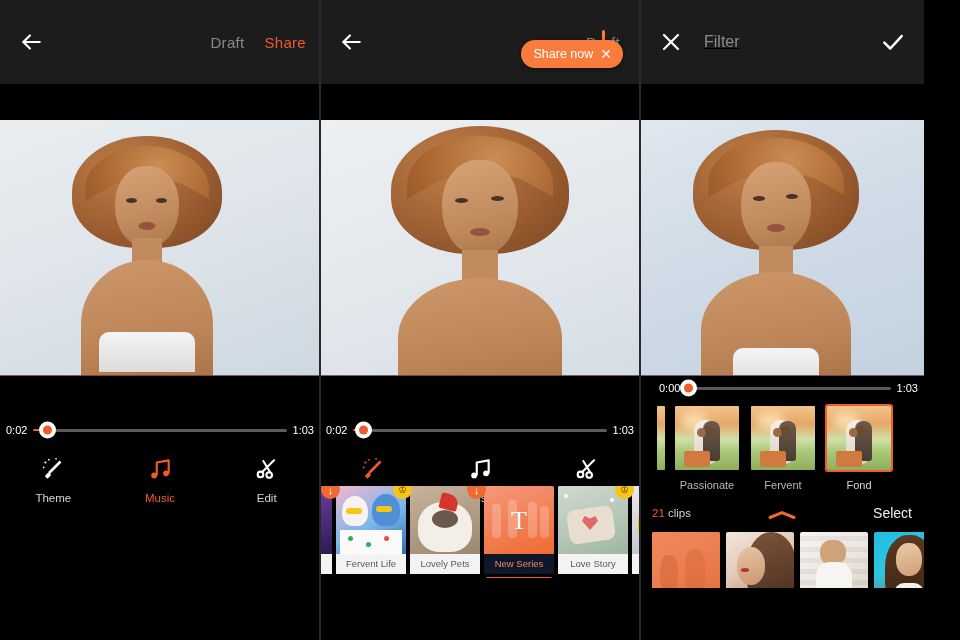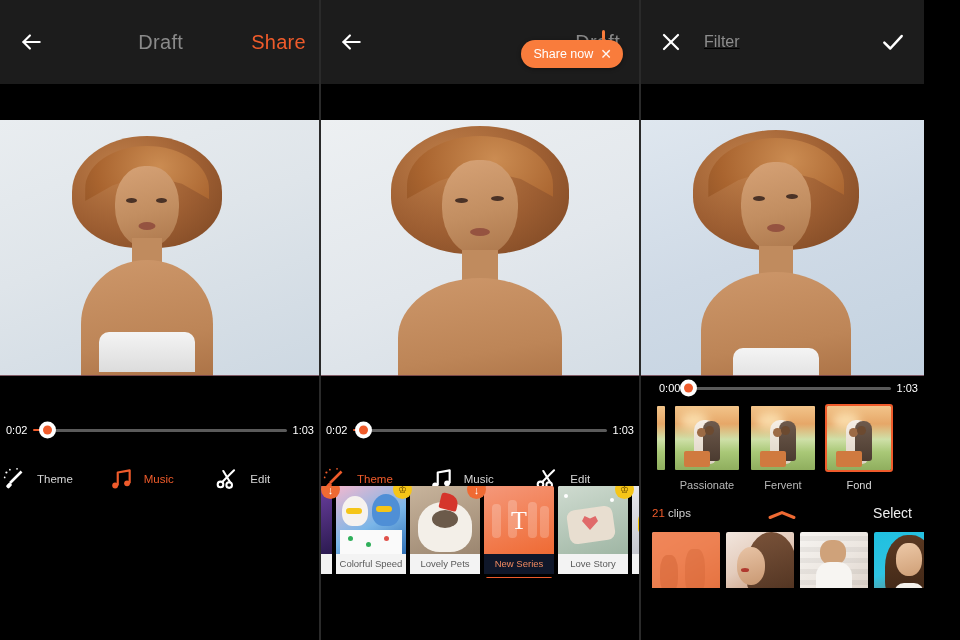--- a/index.html
+++ b/index.html
@@ -21,21 +21,21 @@
   
   .appbar {
     position: relative; height: 84px; background: #1c1c1c;
     display: flex; align-items: center; padding: 0 14px;
   }
   .appbar .icon-btn {
     width: 34px; height: 34px; display: flex; align-items: center; justify-content: center;
     flex: 0 0 auto;
   }
   .appbar .spacer { flex: 1 1 auto; }
-  .hdr-text { font-size: 20px; letter-spacing: .3px; margin-left: 48px; }
+  .hdr-text { font-size: 15px; letter-spacing: .3px; }
   .hdr-draft { color: #8a8a8a; margin-right: 20px; }
   .hdr-share { color: #ef5b2b; }
   .hdr-title { color: #8d8d8d; font-size: 16px; margin-left: 16px; }
 
   .arrow-left { display:block; }
   .check { display:block; }
   .xmark { display:block; }
 
   
   .share-pill {
@@ -122,21 +122,21 @@
   .scrub-dash { width:9px; height:2px; background:#ef5b2b; border-radius:1px; flex:0 0 auto; }
   .scrub-dot {
     position:absolute; left:-9px; top:50%; transform:translateY(-50%);
     width:17px; height:17px; border-radius:50%; background:#fff;
     display:flex; align-items:center; justify-content:center;
   }
   .scrub-dot i { width:9px; height:9px; border-radius:50%; background:#ef5b2b; display:block; }
 
   
   .tools { display:flex; height:74px; align-items:center; background:#000; }
-  .tool { flex:1 1 0; display:flex; flex-direction:row; align-items:center; gap:9px; }
+  .tool { flex:1 1 0; display:flex; flex-direction:column; align-items:center; gap:9px; }
   .tool .tlabel { font-size:11.5px; color:#d6d6d6; }
   .tool.active .tlabel { color:#ef5b2b; }
   .ticon { width:28px; height:28px; display:flex; align-items:center; justify-content:center; }
 
   
   .theme-strip {
     position:absolute; left:0; right:0; bottom:62px;
     height: 92px; display:flex; align-items:flex-start; gap:4px;
     padding-left: 0px; overflow:hidden;
   }
@@ -404,21 +404,21 @@
           <div class="tg" style="background:linear-gradient(150deg,#f2b8cf 0%,#7ab6e8 55%,#2f6fb5 100%);"></div>
           <div style="position:absolute;left:6px;top:10px;width:26px;height:30px;border-radius:50% 50% 40% 40%;background:#f6f2ef;"></div>
           <div style="position:absolute;left:36px;top:8px;width:28px;height:32px;border-radius:50% 50% 40% 40%;background:#4f8fd6;"></div>
           <div style="position:absolute;left:10px;top:22px;width:16px;height:6px;border-radius:4px;background:#f5c518;"></div>
           <div style="position:absolute;left:40px;top:20px;width:16px;height:6px;border-radius:4px;background:#f5c518;"></div>
           <div style="position:absolute;left:4px;top:44px;width:62px;height:24px;background:#fafafa;"></div>
           <div style="position:absolute;left:12px;top:50px;width:5px;height:5px;border-radius:50%;background:#2faf5a;"></div>
           <div style="position:absolute;left:30px;top:56px;width:5px;height:5px;border-radius:50%;background:#2faf5a;"></div>
           <div style="position:absolute;left:48px;top:50px;width:5px;height:5px;border-radius:50%;background:#e0514a;"></div>
         </div>
-        <div class="tname">Colorful Speed</div>
+        <div class="tname">Fervent Life</div>
         <div class="badge crown">♔</div>
       </div>
 
       <div class="theme-card">
         <div class="thumb">
           <div class="tg" style="background:linear-gradient(160deg,#c8b49c 0%,#9b8670 100%);"></div>
           <div style="position:absolute;left:8px;top:16px;width:54px;height:50px;border-radius:46% 46% 40% 40%;background:#f3efe8;"></div>
           <div style="position:absolute;left:22px;top:24px;width:26px;height:18px;border-radius:50%;background:#6b5a4a;"></div>
           <div style="position:absolute;left:30px;top:8px;width:18px;height:16px;border-radius:3px 10px 2px 2px;background:#d5352c;transform:rotate(14deg);"></div>
         </div>

